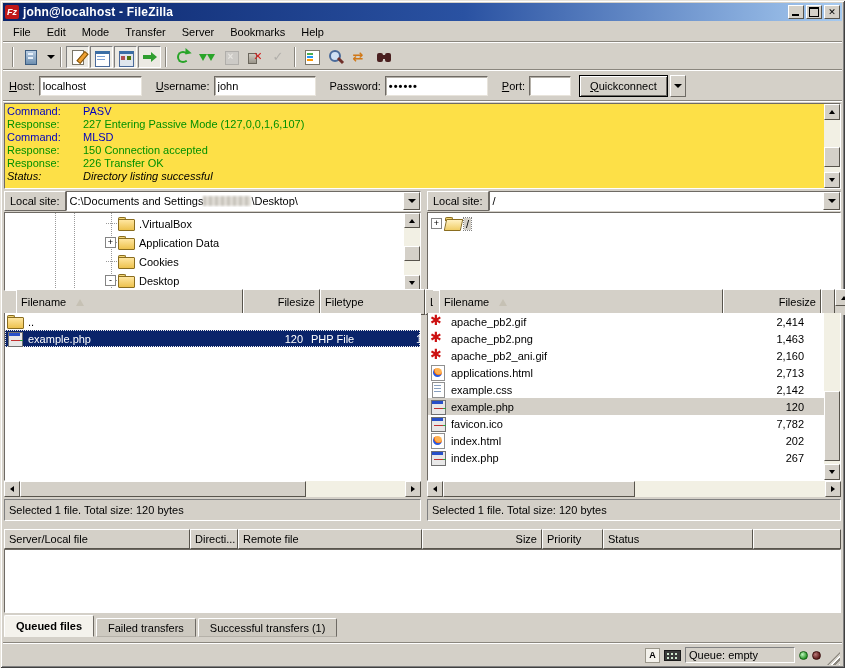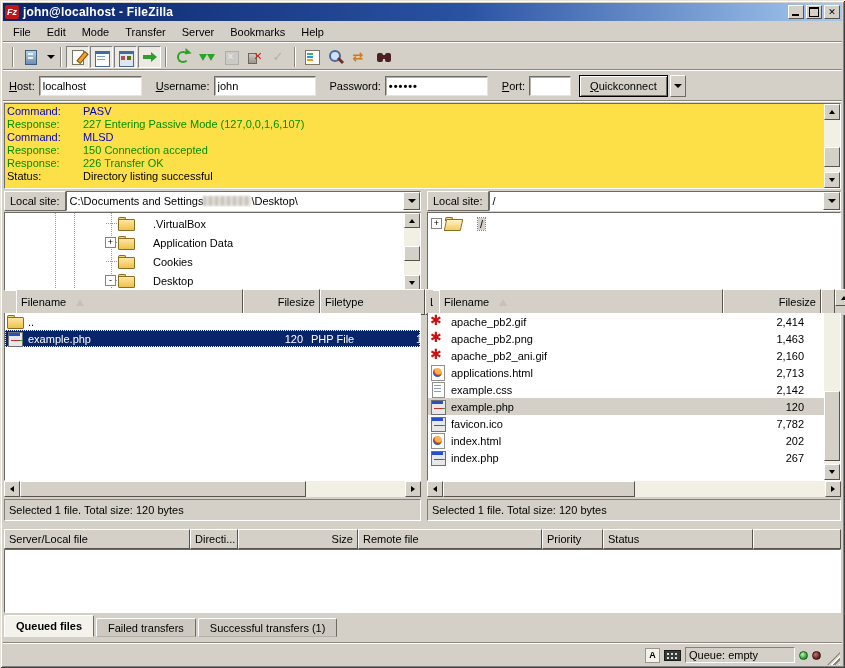--- a/index.html
+++ b/index.html
@@ -75,21 +75,21 @@
   .qc-btn{height:22px;padding:0 10px;background:#d4d0c8;border:1px solid #000;box-shadow:inset 1px 1px 0 #fff,inset -1px -1px 0 #6e6a64;font-size:11px;}
   .qc-dd{width:16px;height:22px;background:#d4d0c8;margin-left:2px;display:flex;align-items:center;justify-content:center;}
   .tri-down{width:0;height:0;border-left:4px solid transparent;border-right:4px solid transparent;border-top:4px solid #000;}
 
   
   .log{position:absolute;left:4px;top:103px;right:4px;height:86px;background:#fde047;border:1px solid;border-color:#6e6a64 #fff #fff #6e6a64;overflow:hidden;}
   .log-line{display:flex;line-height:13px;white-space:nowrap;}
   .log-label{width:78px;flex:none;padding-left:2px;}
   .lk-command{color:#0000bf;}
   .lk-response{color:#009000;}
-  .lk-status{color:#000;}
+  .lk-status{color:#000;font-style:italic;}
 
   
   .vsb{position:absolute;width:16px;background:#f2f0e4;}
   .hsb{position:absolute;height:16px;background:#f2f0e4;}
   .sb-btn{position:absolute;width:16px;height:16px;background:#d4d0c8;border:1px solid;border-color:#fff #58544c #58544c #fff;display:flex;align-items:center;justify-content:center;}
   .sb-thumb{position:absolute;background:#d4d0c8;border:1px solid;border-color:#fff #58544c #58544c #fff;}
   .a-up{width:0;height:0;border-left:3px solid transparent;border-right:3px solid transparent;border-bottom:4px solid #000;}
   .a-dn{width:0;height:0;border-left:3px solid transparent;border-right:3px solid transparent;border-top:4px solid #000;}
   .a-lf{width:0;height:0;border-top:3px solid transparent;border-bottom:3px solid transparent;border-right:4px solid #000;}
   .a-rt{width:0;height:0;border-top:3px solid transparent;border-bottom:3px solid transparent;border-left:4px solid #000;}
@@ -105,21 +105,21 @@
 
   
   .tree-box{position:absolute;top:212px;height:79px;background:#fff;border:1px solid;border-color:#6e6a64 #fff #fff #6e6a64;overflow:hidden;}
   .vline{position:absolute;top:0;bottom:0;border-left:1px dotted #9a9a9a;}
   .tree-row{height:19px;display:flex;align-items:center;position:relative;}
   .tree-local .tree-row{padding-left:100px;}
   .tree-local .tree-row::before{content:'';position:absolute;left:101px;top:9px;width:13px;border-top:1px dotted #9a9a9a;}
   .tree-remote .tree-row{padding-left:3px;}
   .exp{width:11px;height:11px;flex:none;background:#fff;border:1px solid #848484;font-size:9px;line-height:9px;text-align:center;position:relative;z-index:1;}
   .exp:empty{visibility:hidden;}
-  .tree-label{margin-left:16px;padding:0 2px;white-space:nowrap;}
+  .tree-label{margin-left:2px;padding:0 2px;white-space:nowrap;}
   .tree-row.selected .tree-label{background:#d4d0c8;outline:1px dotted #808080;}
 
   
   .fic{width:17px;height:15px;flex:none;position:relative;display:inline-block;}
   .fic-folder::before,.fic-folder-open::before{content:'';position:absolute;left:0;top:1px;width:6px;height:3px;
     background:#f5d878;border:1px solid #8a6d1f;border-bottom:none;border-radius:2px 2px 0 0;}
   .fic-folder::after,.fic-folder-open::after{content:'';position:absolute;left:0;top:3px;width:15px;height:10px;
     background:linear-gradient(#ffe6a0,#edc24e);border:1px solid #8a6d1f;border-radius:1px;}
   .fic-folder-open::after{transform:skewX(-12deg);background:linear-gradient(#fff0c0,#f0cd66);}
   .fic-php::before,.fic-ico::before{content:'';position:absolute;left:1px;top:1px;width:13px;height:13px;background:#e8e8e8;border:1px solid #707070;}
@@ -503,22 +503,22 @@
         <span class="a-rt"></span>
       </div>
   </div>
 
   <div class="pane-status" style="left:4px;width:417px">Selected 1 file. Total size: 120 bytes</div>
   <div class="pane-status" style="left:427px;width:414px">Selected 1 file. Total size: 120 bytes</div>
 
   <div class="q-hdr">
     <div class="hcell" style="width:186px">Server/Local file</div>
     <div class="hcell" style="width:48px">Directi...</div>
+    <div class="hcell" style="width:184px">Remote file</div>
     <div class="hcell num" style="width:120px">Size</div>
-    <div class="hcell" style="width:184px">Remote file</div>
     <div class="hcell" style="width:61px">Priority</div>
     <div class="hcell" style="width:150px">Status</div>
     <div class="hcell" style="flex:1"></div>
   </div>
   <div class="q-body"></div>
 
   <div class="tabs">
 
   <div class="tab active">
         <span>Queued files</span>

